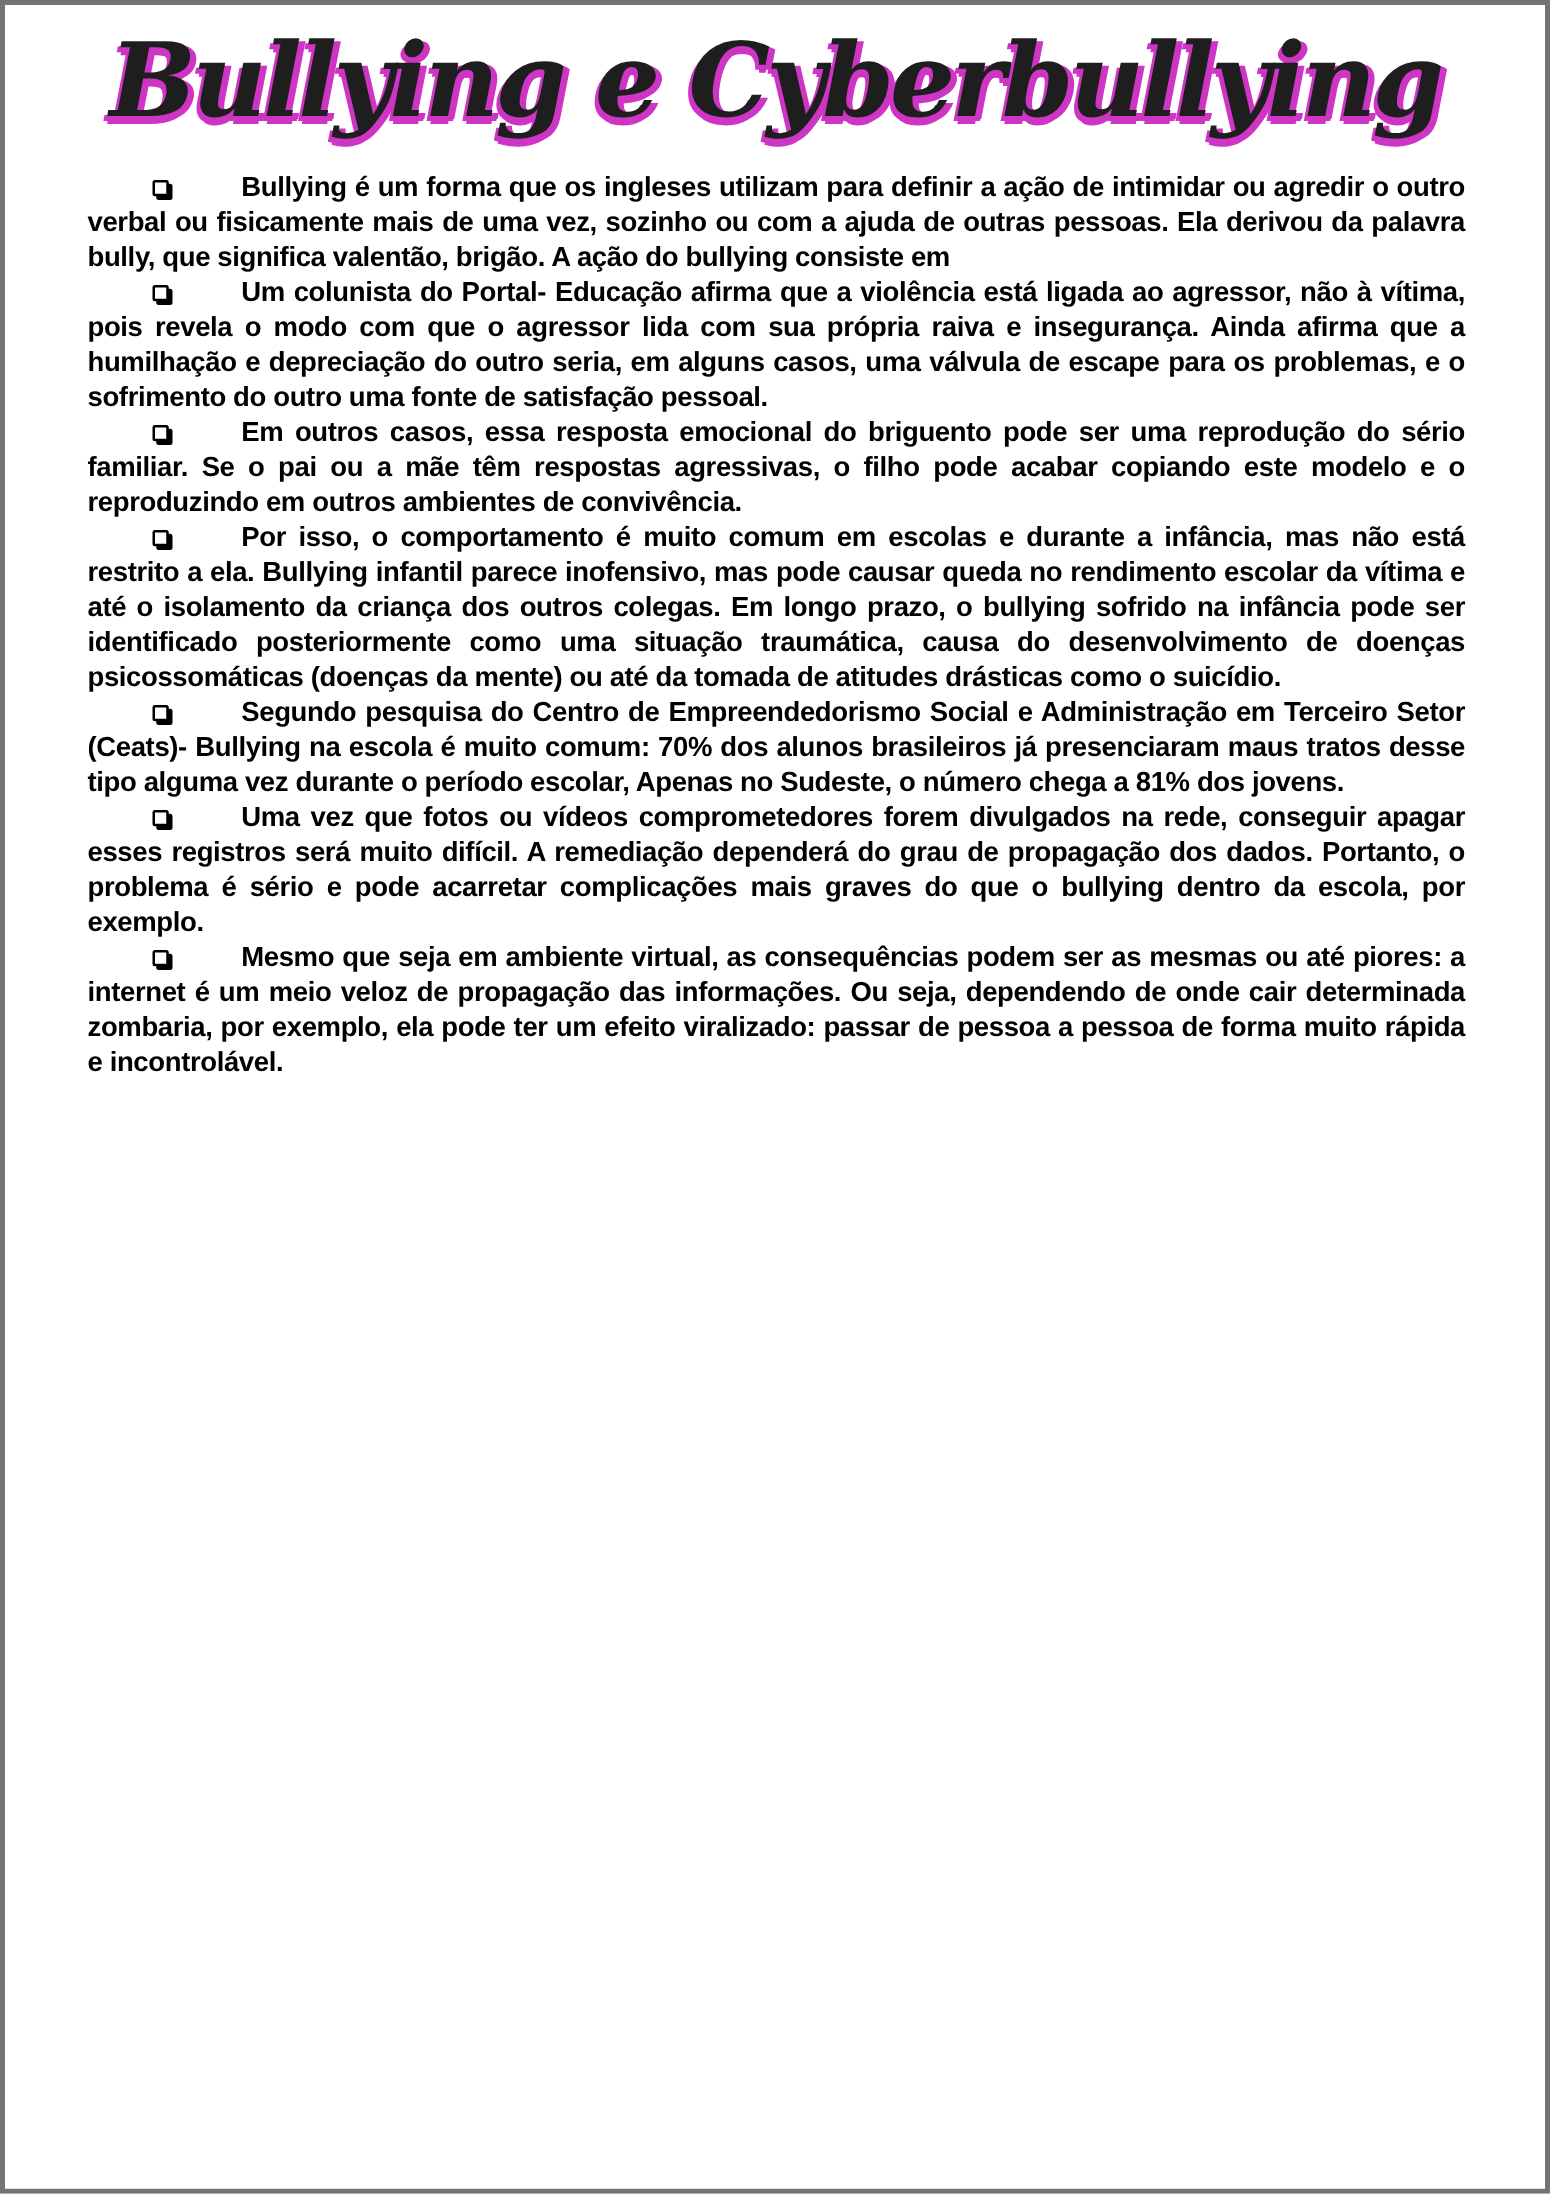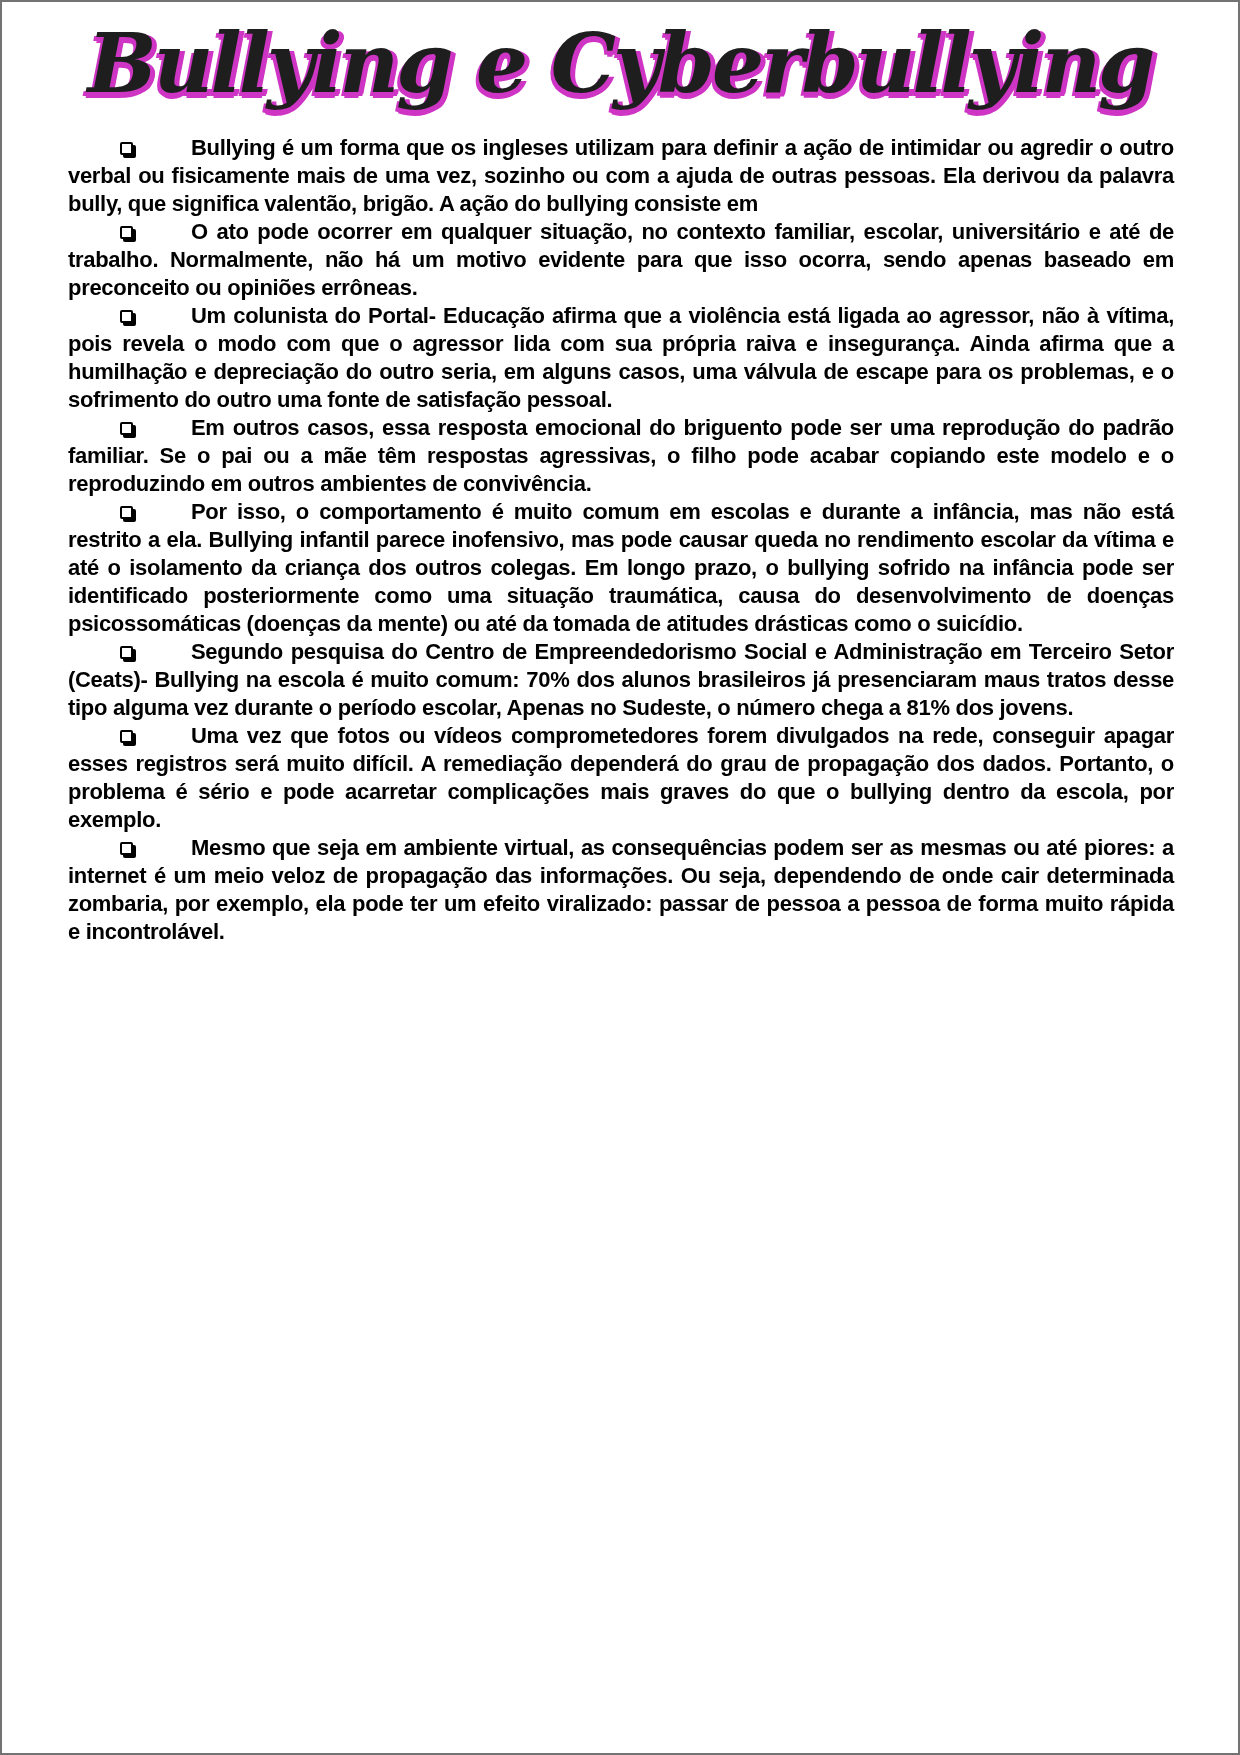--- a/index.html
+++ b/index.html
@@ -5,21 +5,21 @@
   html, body {
     margin: 0;
     padding: 0;
     background: #ffffff;
   }
   .page {
     position: relative;
     width: 1240px;
     height: 1755px;
     box-sizing: border-box;
-    border: 2px solid #737373;
+    border: 4px solid #737373;
     background: #ffffff;
     overflow: hidden;
     font-family: "Liberation Sans", sans-serif;
   }
   .title {
     margin: 16px 10px 10px 10px;
     text-align: center;
     font-family: "DejaVu Serif", serif;
     font-style: italic;
     font-weight: 700;
@@ -69,30 +69,27 @@
 <div class="page">
 
   <h1 class="title">Bullying e Cyberbullying</h1>
 
   <div class="content">
 
     <p class="para">
       <span class="bullet"></span><span>Bullying é um forma que os ingleses utilizam para definir a ação de intimidar ou agredir o outro verbal ou fisicamente mais de uma vez, sozinho ou com a ajuda de outras pessoas. Ela derivou da palavra bully, que significa valentão, brigão. A ação do bullying consiste em</span>
     </p>
 
-    <p class="para">
-      <span class="bullet"></span><span>O ato pode ocorrer em qualquer situação, no contexto familiar, escolar, universitário e até de trabalho. Normalmente, não há um motivo evidente para que isso ocorra, sendo apenas baseado em preconceito ou opiniões errôneas.</span>
-    </p>
 
     <p class="para">
       <span class="bullet"></span><span>Um colunista do Portal- Educação afirma que a violência está ligada ao agressor, não à vítima, pois revela o modo com que o agressor lida com sua própria raiva e insegurança. Ainda afirma que a humilhação e depreciação do outro seria, em alguns casos, uma válvula de escape para os problemas, e o sofrimento do outro uma fonte de satisfação pessoal.</span>
     </p>
 
     <p class="para">
-      <span class="bullet"></span><span>Em outros casos, essa resposta emocional do briguento pode ser uma reprodução do padrão familiar. Se o pai ou a mãe têm respostas agressivas, o filho pode acabar copiando este modelo e o reproduzindo em outros ambientes de convivência.</span>
+      <span class="bullet"></span><span>Em outros casos, essa resposta emocional do briguento pode ser uma reprodução do sério familiar. Se o pai ou a mãe têm respostas agressivas, o filho pode acabar copiando este modelo e o reproduzindo em outros ambientes de convivência.</span>
     </p>
 
     <p class="para">
       <span class="bullet"></span><span>Por isso, o comportamento é muito comum em escolas e durante a infância, mas não está restrito a ela. Bullying infantil parece inofensivo, mas pode causar queda no rendimento escolar da vítima e até o isolamento da criança dos outros colegas. Em longo prazo, o bullying sofrido na infância pode ser identificado posteriormente como uma situação traumática, causa do desenvolvimento de doenças psicossomáticas (doenças da mente) ou até da tomada de atitudes drásticas como o suicídio.</span>
     </p>
 
     <p class="para">
       <span class="bullet"></span><span>Segundo pesquisa do Centro de Empreendedorismo Social e Administração em Terceiro Setor (Ceats)- Bullying na escola é muito comum: 70% dos alunos brasileiros já presenciaram maus tratos desse tipo alguma vez durante o período escolar, Apenas no Sudeste, o número chega a 81% dos jovens.</span>
     </p>
 

